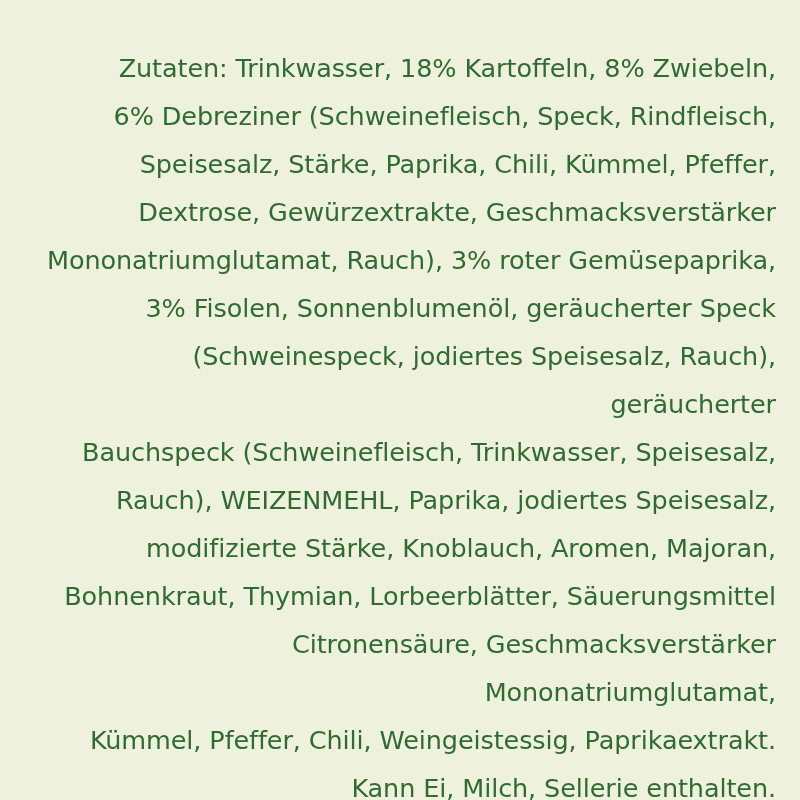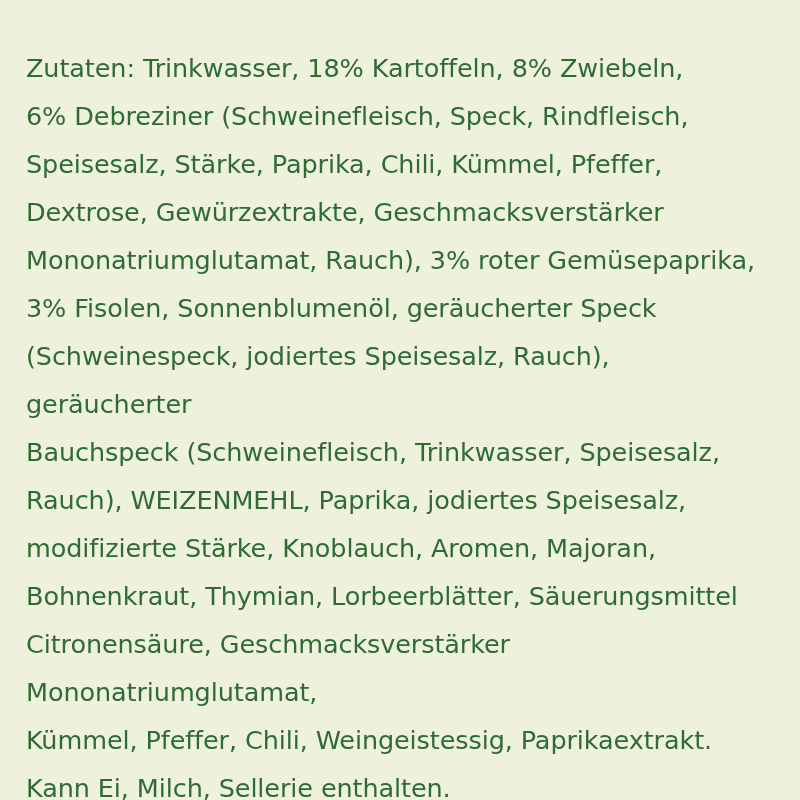--- a/index.html
+++ b/index.html
@@ -13,20 +13,21 @@
     font-family: "DejaVu Sans", sans-serif;
     overflow: hidden;
   }
   .label-panel {
     box-sizing: border-box;
     width: 800px;
     height: 800px;
     background: #eef2dc;
     padding: 44px 24px 24px 26px;
     display: block;
+    text-align: right;
   }
   .ingredients-text {
     color: #2f6b33;
     font-family: "DejaVu Sans", sans-serif;
     font-size: 25.5px;
     line-height: 48px;
     letter-spacing: -0.1px;
     white-space: pre-line;
     margin: 0;
     font-weight: 400;

